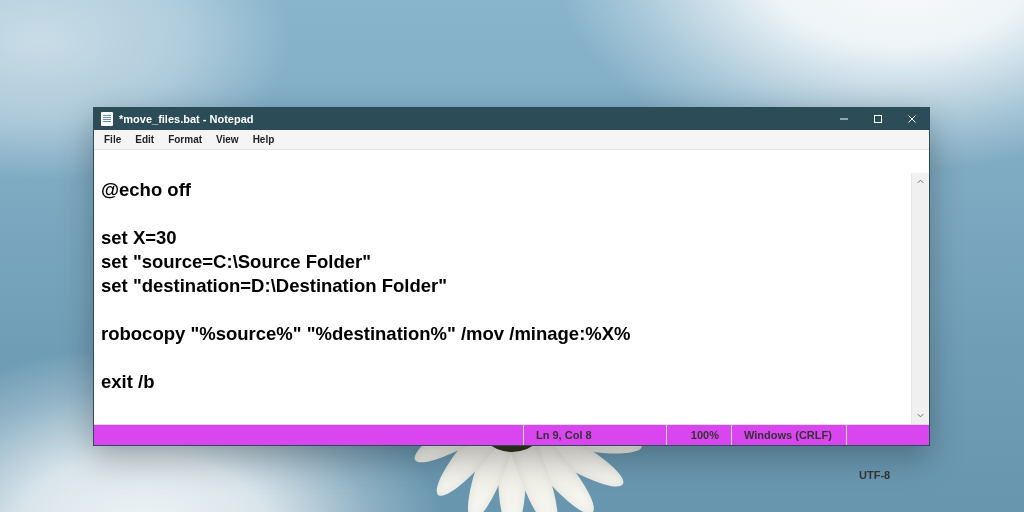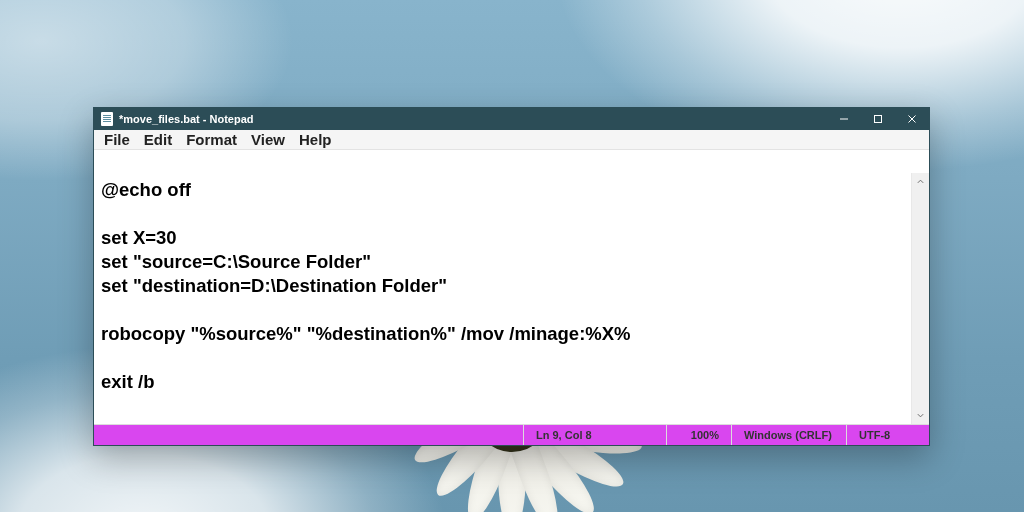--- a/index.html
+++ b/index.html
@@ -68,21 +68,21 @@
   }
   .title-text{flex:none;white-space:nowrap;padding-right:6px;}
   .title-spacer{flex:1;}
   .win-btn{
     width:34px;height:22px;display:flex;align-items:center;justify-content:center;
     color:#fff;flex:none;
   }
   .win-btn svg{display:block;}
   .menubar{
     height:19px;background:#f5f5f5;border-bottom:1px solid #e3e3e3;
-    display:flex;align-items:flex-end;font-size:15px;color:#222;
+    display:flex;align-items:flex-end;font-size:10px;color:#222;
     padding-left:3px;user-select:none;
   }
   .menu-item{padding:0 7px;line-height:19px;}
   .editor-wrap{position:relative;background:#fff;margin-top:23px;}
   .editor{
     padding:5px 8px 30px 7px;
     font-family:Arial,"Helvetica Neue",Helvetica,sans-serif;
     font-size:18.5px;line-height:24px;color:#000;
     white-space:pre;min-height:205px;
   }
@@ -101,21 +101,21 @@
     display:flex;font-size:11px;color:#333;user-select:none;
   }
   .status-spacer{flex:1;border-right:1px solid #dcdcdc;}
   .status-cell{
     padding:0 12px;line-height:20px;border-right:1px solid #dcdcdc;
     white-space:nowrap;
   }
   .status-cell.ln{width:118px;}
   .status-cell.zoom{width:40px;text-align:right;}
   .status-cell.eol{width:90px;}
-  .status-cell.enc{width:58px;border-right:none;}
+  .status-cell.enc{width:58px;border-right:none;margin-top:40px;}
 </style>
 </head>
 <body>
 
 <div class="sky"></div>
 
 <div class="flower">
   <div class="stem"></div>
   <div class="petals" id="petals">
       <div class="petal" style="transform: rotate(0deg) translate(-14px, 0px);"></div>

